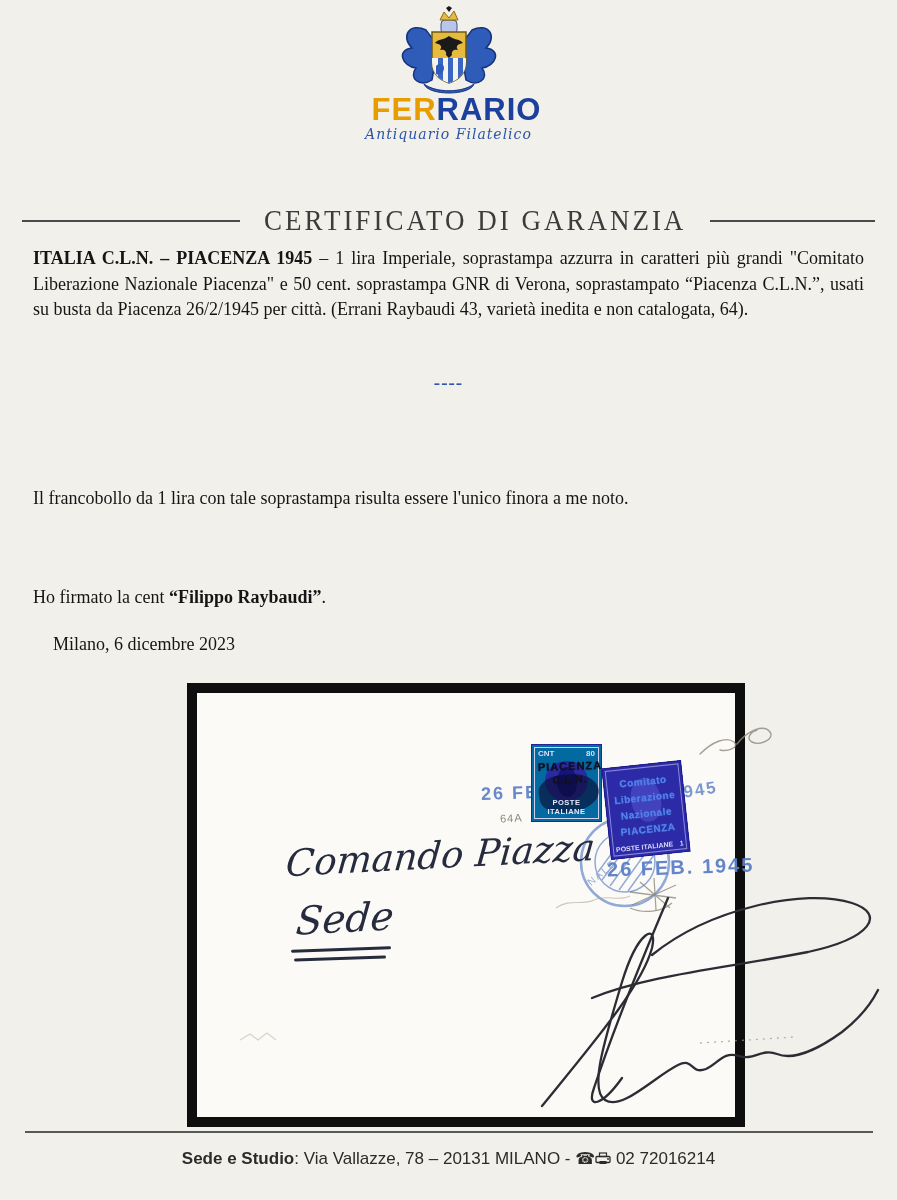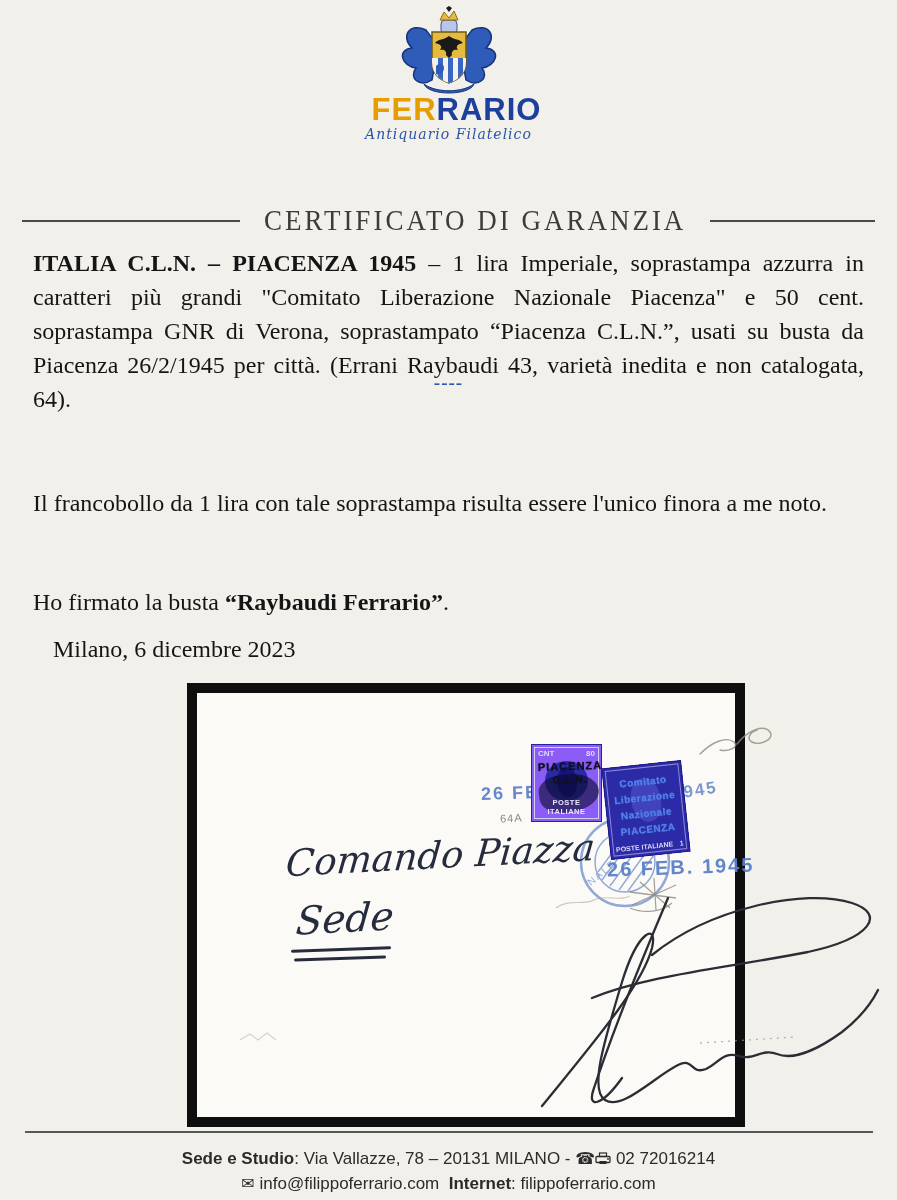--- a/index.html
+++ b/index.html
@@ -19,21 +19,21 @@
   #tagline{position:absolute; left:0; top:126px; width:897px; text-align:center;
     font-family:"DejaVu Serif", serif; font-style:italic; font-size:14px; color:#2b55a8; letter-spacing:1px;}
   
   #titlerow{position:absolute; left:22px; top:166px; width:853px; display:flex; align-items:center;margin-top:39px;}
   .trule{height:2px; background:#4a4a4a;}
   #trule-left{flex:0 0 218px;}
   #trule-right{flex:1 1 auto;}
   #cert-title{margin:0 24px; font-size:27px; letter-spacing:3px; color:#3c3c3c; white-space:nowrap;
     font-family:"Liberation Serif", serif; transform:scaleY(1.08);}
   
-  .para{position:absolute; left:33px; width:831px; font-size:24px; line-height:1.42; text-align:justify;}
+  .para{position:absolute; left:33px; width:831px; font-size:18px; line-height:1.42; text-align:justify;}
   #p1{top:246px;}
   #divider{position:absolute; left:0; top:372px; width:897px; text-align:center;
     color:#2f55b4; font-weight:bold; font-size:19px; letter-spacing:1px;}
   #p2{top:416px;}
   #p3{top:486px;}
   #p4{top:585px; text-align:left;}
   #p5{top:632px; text-align:left;margin-left:20px;}
   .blead{font-weight:bold;}
   
   #envelope{position:absolute; left:187px; top:683px; width:558px; height:444px;
@@ -41,21 +41,21 @@
   #svg-under{position:absolute; left:0; top:0; width:897px; height:1200px; z-index:2; pointer-events:none;}
   #svg-over{position:absolute; left:0; top:0; width:897px; height:1200px; z-index:6; pointer-events:none;}
   .pm{position:absolute; font-family:"Liberation Sans", sans-serif; font-weight:bold; color:#5b7fc7; z-index:2;}
   #pm-left{left:481px; top:783px; font-size:18px; letter-spacing:2px; transform:rotate(-2deg); opacity:.92;}
   #pm-year{left:672px; top:781px; font-size:17px; letter-spacing:2px; transform:rotate(-9deg); opacity:.8;}
   #pm-date{left:607px; top:856px; font-size:20px; letter-spacing:2px; transform:rotate(-2deg); opacity:.95;}
   #pencil-note{position:absolute; left:500px; top:812px; font-family:"Liberation Sans", sans-serif;
     font-size:11px; letter-spacing:1px; color:#8f8a7e; z-index:2; transform:rotate(-3deg);}
   
   #stamp50{position:absolute; left:531px; top:744px; width:71px; height:78px; z-index:3;
-    background:#8b5cf6; box-shadow:0 0 0 1px #23239a inset; padding:3px; box-sizing:border-box;}
+    background:#0369a1; box-shadow:0 0 0 1px #23239a inset; padding:3px; box-sizing:border-box;}
   #stamp50 .inner{position:relative; width:100%; height:100%; border:1.5px solid #cfd0ee; box-sizing:border-box;}
   #stamp50 .toprow{display:flex; justify-content:space-between; padding:1px 3px 0 3px;
     font-family:"Liberation Sans", sans-serif; font-size:8px; color:#dddcf5; font-weight:bold;}
   #stamp50 .oval{position:absolute; left:10px; top:13px; width:43px; height:40px; border-radius:50%;
     background:#2a2aa2; overflow:hidden;}
   #stamp50 .head{position:absolute; left:12px; top:6px; width:20px; height:30px;
     background:#14147e; border-radius:48% 52% 46% 54%;}
   #stamp50 .band{position:absolute; left:2px; right:2px; bottom:2px; text-align:center;
     font-family:"Liberation Sans", sans-serif; font-size:7.5px; letter-spacing:.5px; color:#e8e8fa; font-weight:bold;}
   #stamp50 .op{position:absolute; left:-4px; top:12px; width:78px; text-align:center; color:#101022;
@@ -136,21 +136,21 @@
 
   <div id="p1" class="para"><span class="blead">ITALIA C.L.N. – PIACENZA 1945</span><span> – 1 lira Imperiale, soprastampa azzurra in caratteri più grandi "Comitato Liberazione Nazionale Piacenza" e 50 cent. soprastampa GNR di Verona, soprastampato “Piacenza C.L.N.”, usati su busta da Piacenza 26/2/1945 per città. (Errani Raybaudi 43, varietà inedita e non catalogata, 64).</span></div>
 
   <div id="divider">----</div>
 
 
   <div id="p3" class="para">
     <div>Il francobollo da 1 lira con tale soprastampa risulta essere l'unico finora a me noto.</div>
   </div>
 
-  <div id="p4" class="para"><span>Ho firmato la busta </span><span class="blead">“Raybaudi Ferrario”</span><span>.</span></div>
+  <div id="p4" class="para"><span>Ho firmato la cent </span><span class="blead">“Filippo Raybaudi”</span><span>.</span></div>
 
   <div id="p5" class="para">Milano, 6 dicembre 2023</div>
 
   <div id="envelope"></div>
 
   <svg id="svg-under" viewBox="0 0 897 1200">
     <g stroke="#7f9bd1" fill="none" opacity="0.85">
       <circle cx="625" cy="862" r="44" stroke-width="2.5"></circle>
       <circle cx="625" cy="862" r="30" stroke-width="1.5"></circle>
       <g stroke-width="1.4">
@@ -226,15 +226,14 @@
     <path d="M700 1043 L795 1037" stroke="#9a948a" stroke-width="1.3" stroke-dasharray="2 5" fill="none" opacity="0.7"></path>
   </svg>
 
   <div id="footrule"></div>
   <div id="foot1" class="foot"><b>Sede e Studio</b><span>: Via Vallazze, 78 – 20131 MILANO - </span><span class="glyph">☎</span><svg class="faxsvg" width="16" height="13" viewBox="0 0 16 13">
         <rect x="1" y="4.5" width="14" height="6" rx="1" fill="none" stroke="#2b2b2b" stroke-width="1.3"></rect>
         <rect x="4.5" y="1" width="7" height="3.5" fill="none" stroke="#2b2b2b" stroke-width="1.2"></rect>
         <rect x="4.5" y="9" width="7" height="3" fill="#2b2b2b"></rect>
         <circle cx="13" cy="7" r="0.9" fill="#2b2b2b"></circle>
       </svg> <span>02 72016214</span></div>
-  <div id="foot2" class="foot"><span class="glyph">✉</span> <span>info@filippoferrario.com</span>&nbsp; <b>Internet</b><span>: filippoferrario.com</span></div>
 
 </div>
 
 </body></html>

